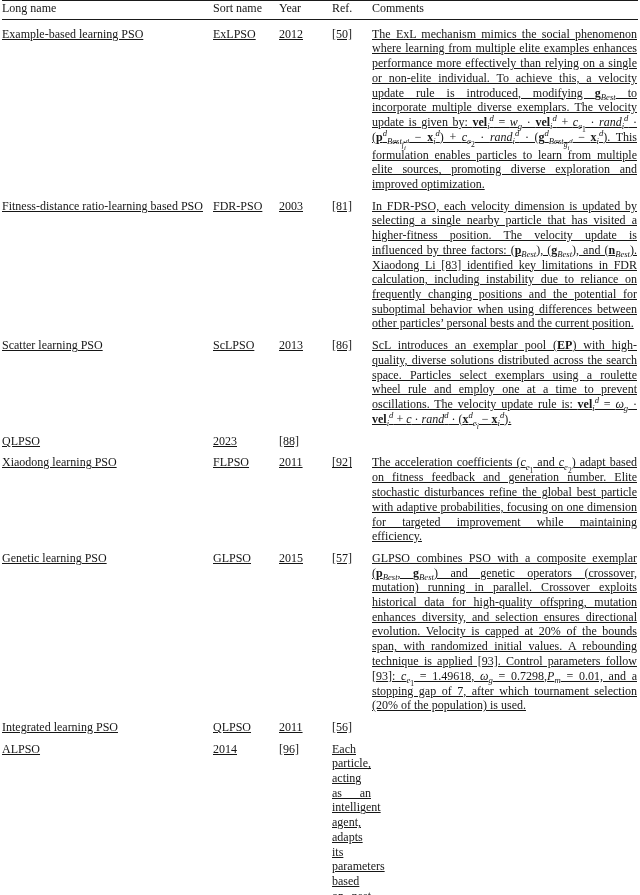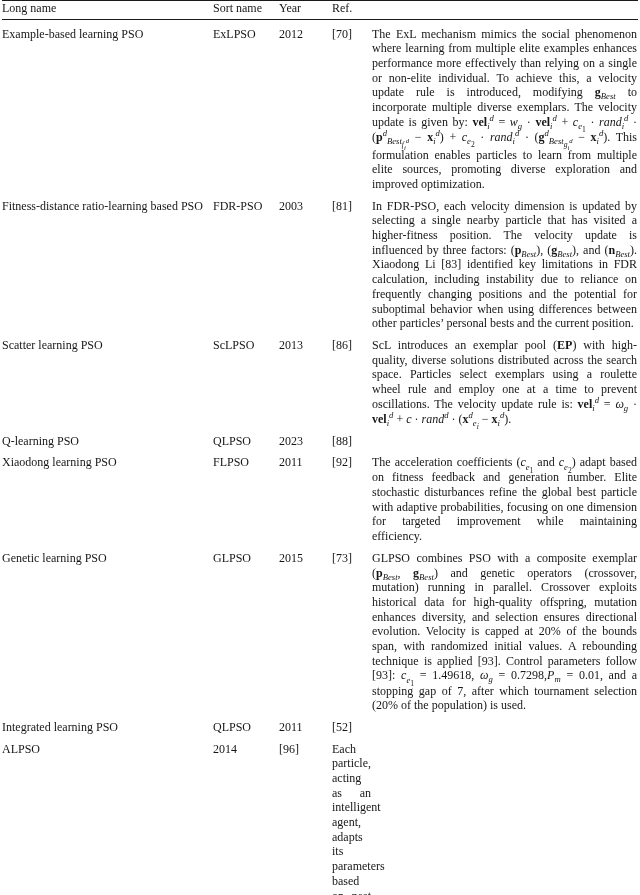--- a/index.html
+++ b/index.html
@@ -15,21 +15,21 @@
   .table { width: 100%; border-top: 1.5px solid #1a1a1a; }
   .row {
     display: grid;
     grid-template-columns: 211px 66px 53px 40px 1fr;
     align-items: start;
   }
   .row.header {
     border-bottom: 1.6px solid #1a1a1a;
     padding: 0 0 3px 0;
   }
-  .row.data { padding-top: 7px; }
+  .row.data { padding-top: 7px; text-decoration: underline; }
   .cell { line-height: 14.6px; }
   .c-long { white-space: nowrap; overflow: visible; }
   .c-sort, .c-year, .c-ref { white-space: nowrap; }
   .c-comments {
     text-align: justify;
     padding-right: 1px;
     line-height: 14.7px;
   }
   sub, sup { font-size: 0.72em; line-height: 0; }
   sub sub, sub sup, sup sub, sup sup { font-size: 0.88em; }
@@ -39,74 +39,74 @@
 <body>
 
 <div class="page">
   <div class="table">
 
     <div class="row header">
       <div class="cell c-long">Long name</div>
       <div class="cell c-sort">Sort name</div>
       <div class="cell c-year">Year</div>
       <div class="cell c-ref">Ref.</div>
+      <div class="cell c-comments" style="text-align:left;">Comments</div>
     </div>
 
     <div class="row data">
       <div class="cell c-long">Example-based learning PSO</div>
       <div class="cell c-sort">ExLPSO</div>
       <div class="cell c-year">2012</div>
-      <div class="cell c-ref">[70]</div>
+      <div class="cell c-ref">[50]</div>
       <div class="cell c-comments">The ExL mechanism mimics the social phenomenon where learning from multiple elite examples enhances performance more effectively than relying on a single or non-elite individual. To achieve this, a velocity update rule is introduced, modifying <b>g</b><sub><i>Best</i></sub> to incorporate multiple diverse exemplars. The velocity update is given by: <b>vel</b><sub><i>i</i></sub><sup><i>d</i></sup> = <i>w</i><sub><i>g</i></sub> · <b>vel</b><sub><i>i</i></sub><sup><i>d</i></sup> + <i>c</i><sub><i>e</i><sub>1</sub></sub> · <i>rand</i><sub><i>i</i></sub><sup><i>d</i></sup> · (<b>p</b><sup><i>d</i></sup><sub><i>Best</i><sub><i>f</i><sub><i>i</i></sub><sup><i>d</i></sup></sub></sub> − <b>x</b><sub><i>i</i></sub><sup><i>d</i></sup>) + <i>c</i><sub><i>e</i><sub>2</sub></sub> · <i>rand</i><sub><i>i</i></sub><sup><i>d</i></sup> · (<b>g</b><sup><i>d</i></sup><sub><i>Best</i><sub><i>g</i><sub><i>i</i></sub><sup><i>d</i></sup></sub></sub> − <b>x</b><sub><i>i</i></sub><sup><i>d</i></sup>). This formulation enables particles to learn from multiple elite sources, promoting diverse exploration and improved optimization.</div>
     </div>
 
     <div class="row data">
       <div class="cell c-long">Fitness-distance ratio-learning based PSO</div>
       <div class="cell c-sort">FDR-PSO</div>
       <div class="cell c-year">2003</div>
       <div class="cell c-ref">[81]</div>
       <div class="cell c-comments">In FDR-PSO, each velocity dimension is updated by selecting a single nearby particle that has visited a higher-fitness position. The velocity update is influenced by three factors: (<b>p</b><sub><i>Best</i></sub>), (<b>g</b><sub><i>Best</i></sub>), and (<b>n</b><sub><i>Best</i></sub>). Xiaodong Li [83] identified key limitations in FDR calculation, including instability due to reliance on frequently changing positions and the potential for suboptimal behavior when using differences between other particles’ personal bests and the current position.</div>
     </div>
 
     <div class="row data">
       <div class="cell c-long">Scatter learning PSO</div>
       <div class="cell c-sort">ScLPSO</div>
       <div class="cell c-year">2013</div>
       <div class="cell c-ref">[86]</div>
       <div class="cell c-comments">ScL introduces an exemplar pool (<b>EP</b>) with high-quality, diverse solutions distributed across the search space. Particles select exemplars using a roulette wheel rule and employ one at a time to prevent oscillations. The velocity update rule is: <b>vel</b><sub><i>i</i></sub><sup><i>d</i></sup> = <i>ω</i><sub><i>g</i></sub> · <b>vel</b><sub><i>i</i></sub><sup><i>d</i></sup> + <i>c</i> · <i>rand</i><sup><i>d</i></sup> · (<b>x</b><sup><i>d</i></sup><sub><i>e</i><sub><i>i</i></sub></sub> − <b>x</b><sub><i>i</i></sub><sup><i>d</i></sup>).</div>
     </div>
 
     <div class="row data">
-      <div class="cell c-long">Q-learning PSO</div>
       <div class="cell c-sort">QLPSO</div>
       <div class="cell c-year">2023</div>
       <div class="cell c-ref">[88]</div>
     </div>
 
     <div class="row data">
       <div class="cell c-long">Xiaodong learning PSO</div>
       <div class="cell c-sort">FLPSO</div>
       <div class="cell c-year">2011</div>
       <div class="cell c-ref">[92]</div>
       <div class="cell c-comments">The acceleration coefficients (<i>c</i><sub><i>e</i><sub>1</sub></sub> and <i>c</i><sub><i>e</i><sub>2</sub></sub>) adapt based on fitness feedback and generation number. Elite stochastic disturbances refine the global best particle with adaptive probabilities, focusing on one dimension for targeted improvement while maintaining efficiency.</div>
     </div>
 
     <div class="row data">
       <div class="cell c-long">Genetic learning PSO</div>
       <div class="cell c-sort">GLPSO</div>
       <div class="cell c-year">2015</div>
-      <div class="cell c-ref">[73]</div>
+      <div class="cell c-ref">[57]</div>
       <div class="cell c-comments">GLPSO combines PSO with a composite exemplar (<b>p</b><sub><i>Best</i></sub>, <b>g</b><sub><i>Best</i></sub>) and genetic operators (crossover, mutation) running in parallel. Crossover exploits historical data for high-quality offspring, mutation enhances diversity, and selection ensures directional evolution. Velocity is capped at 20% of the bounds span, with randomized initial values. A rebounding technique is applied [93]. Control parameters follow [93]: <i>c</i><sub><i>e</i><sub>1</sub></sub> = 1.49618, <i>ω</i><sub><i>g</i></sub> = 0.7298,<i>P</i><sub><i>m</i></sub> = 0.01, and a stopping gap of 7, after which tournament selection (20% of the population) is used.</div>
     </div>
 
     <div class="row data">
       <div class="cell c-long">Integrated learning PSO</div>
       <div class="cell c-sort">QLPSO</div>
       <div class="cell c-year">2011</div>
-      <div class="cell c-ref">[52]</div>
+      <div class="cell c-ref">[56]</div>
     </div>
 
     <div class="row data">
       <div class="cell c-sort">ALPSO</div>
       <div class="cell c-year">2014</div>
       <div class="cell c-ref">[96]</div>
       <div class="cell c-comments">Each particle, acting as an intelligent agent, adapts its parameters based on past successes and failures. Successful movements reinforce forward-directed parameters while reducing others, whereas unsuccessful movements trigger the opposite adjustments.</div>
     </div>
 
   </div>

